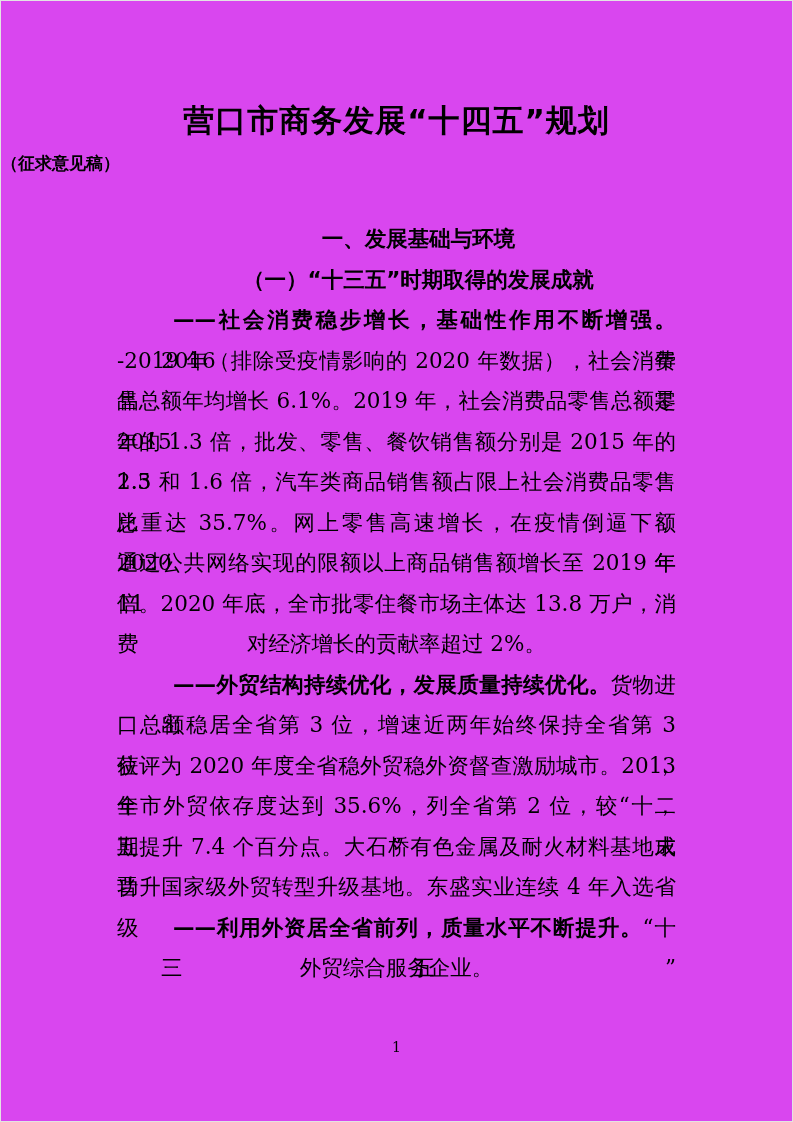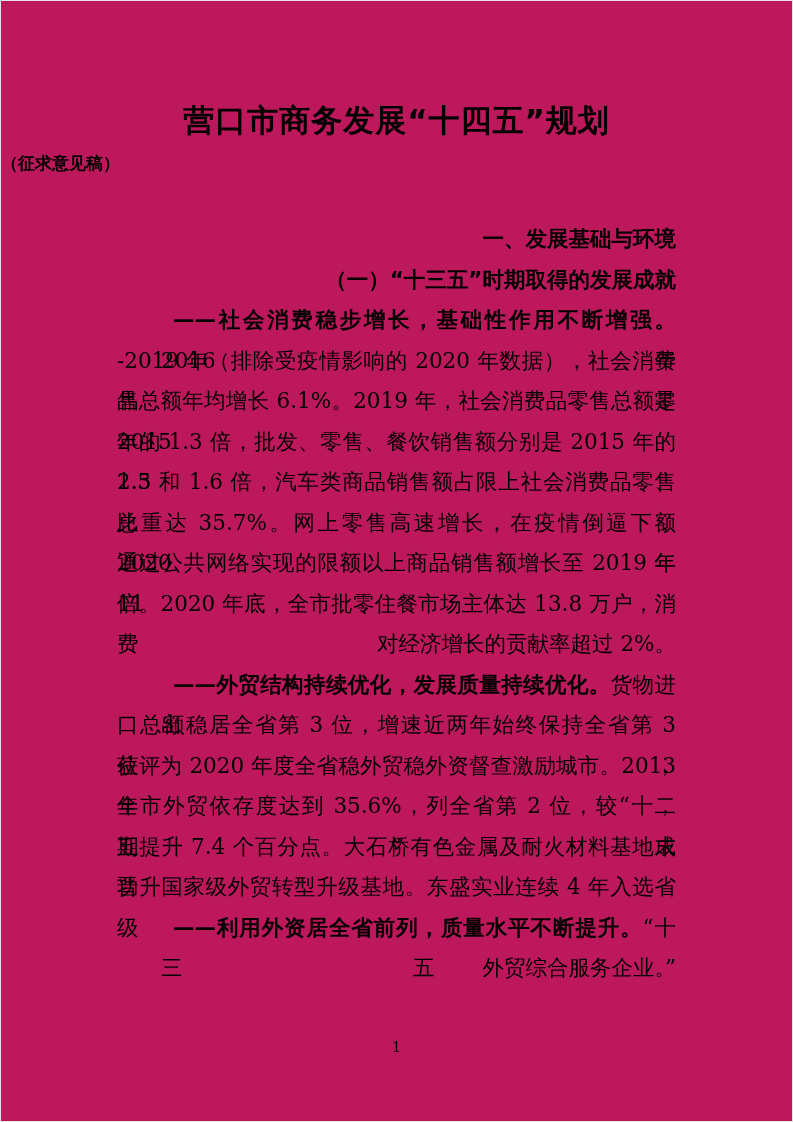--- a/index.html
+++ b/index.html
@@ -1,20 +1,20 @@
 <!DOCTYPE html>
 <html><head>
 <meta charset="utf-8">
 <style>
   html, body { margin: 0; padding: 0; background: #ffffff; }
   .page {
     position: relative;
     width: 793px;
     height: 1122px;
-    background: #be185d;
+    background: #d946ef;
     box-sizing: border-box;
     border: 1px solid #e3e3e3;
     overflow: hidden;
     color: #000000;
   }
   .doc-title {
     margin: 0;
     padding-top: 94px;
     height: 50px;
     line-height: 50px;
@@ -35,21 +35,21 @@
   .doc-body {
     margin-top: 38px;
     padding: 0 116px;
   }
   .line {
     height: 40.5px;
     line-height: 40.5px;
     font-size: 21.5px;
     font-family: "DejaVu Serif", "Liberation Serif", serif;
     white-space: nowrap;
-    text-align: right;
+    text-align: center;
   }
   .line.justify {
     white-space: normal;
     text-align: justify;
     text-align-last: justify;
   }
   .line.indent { padding-left: 44px; }
   .line.h1, .line.h2 {
     font-family: "DejaVu Sans", "Liberation Sans", sans-serif;
     font-weight: bold;

